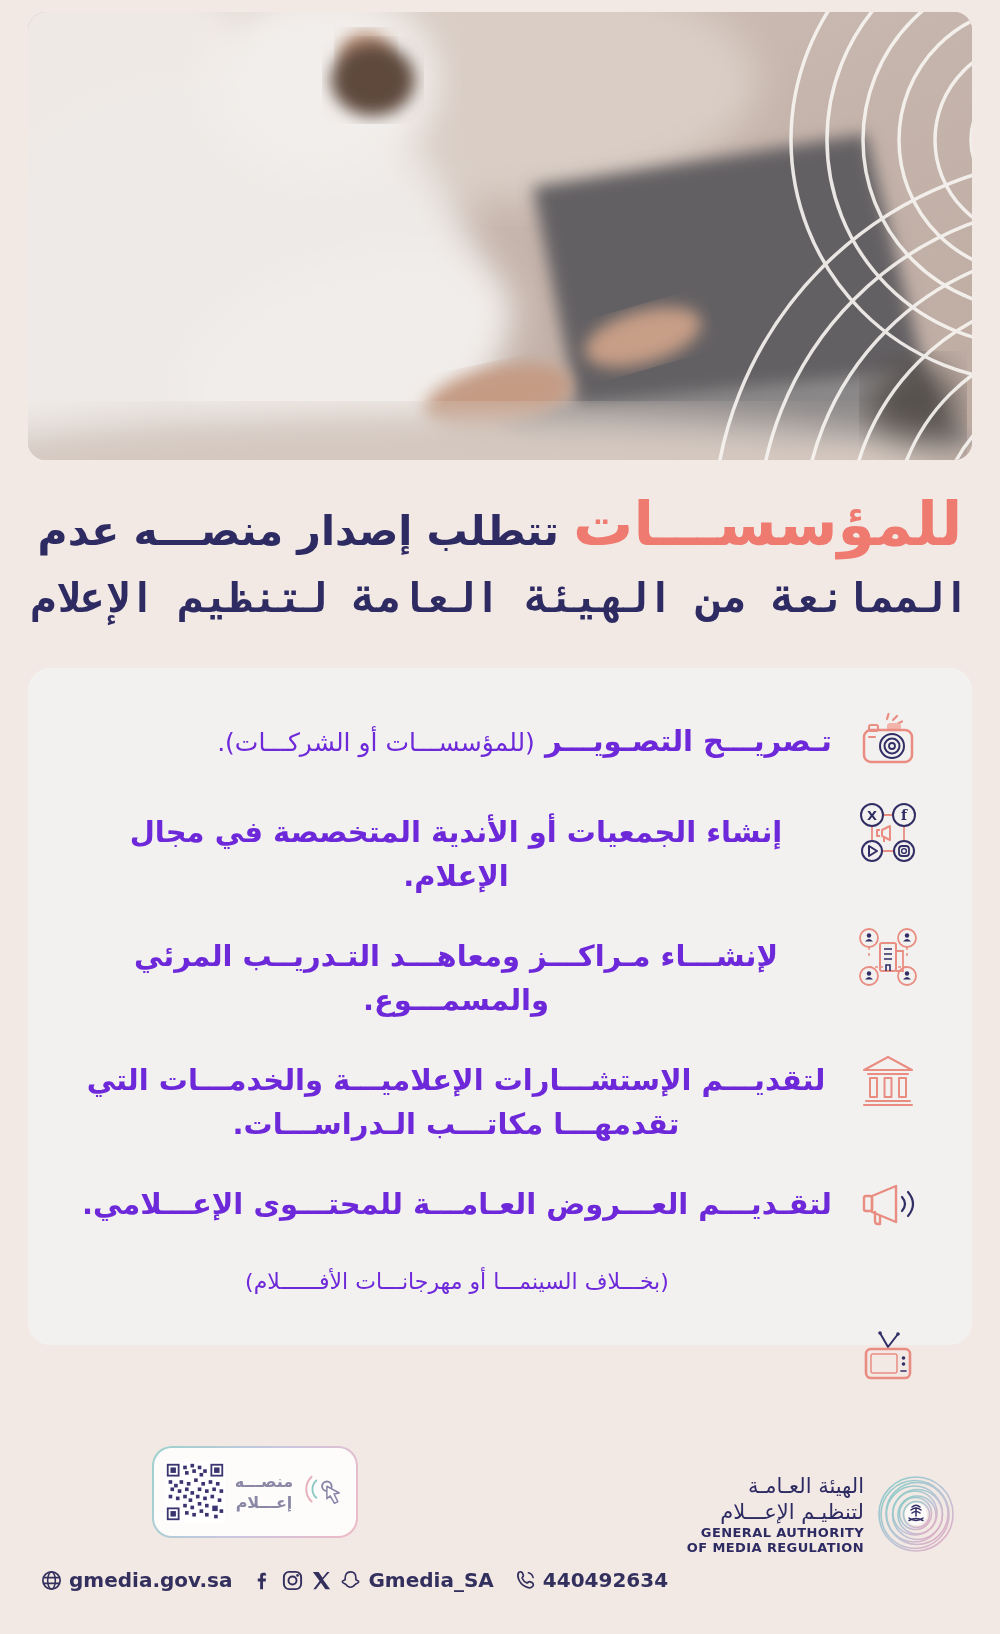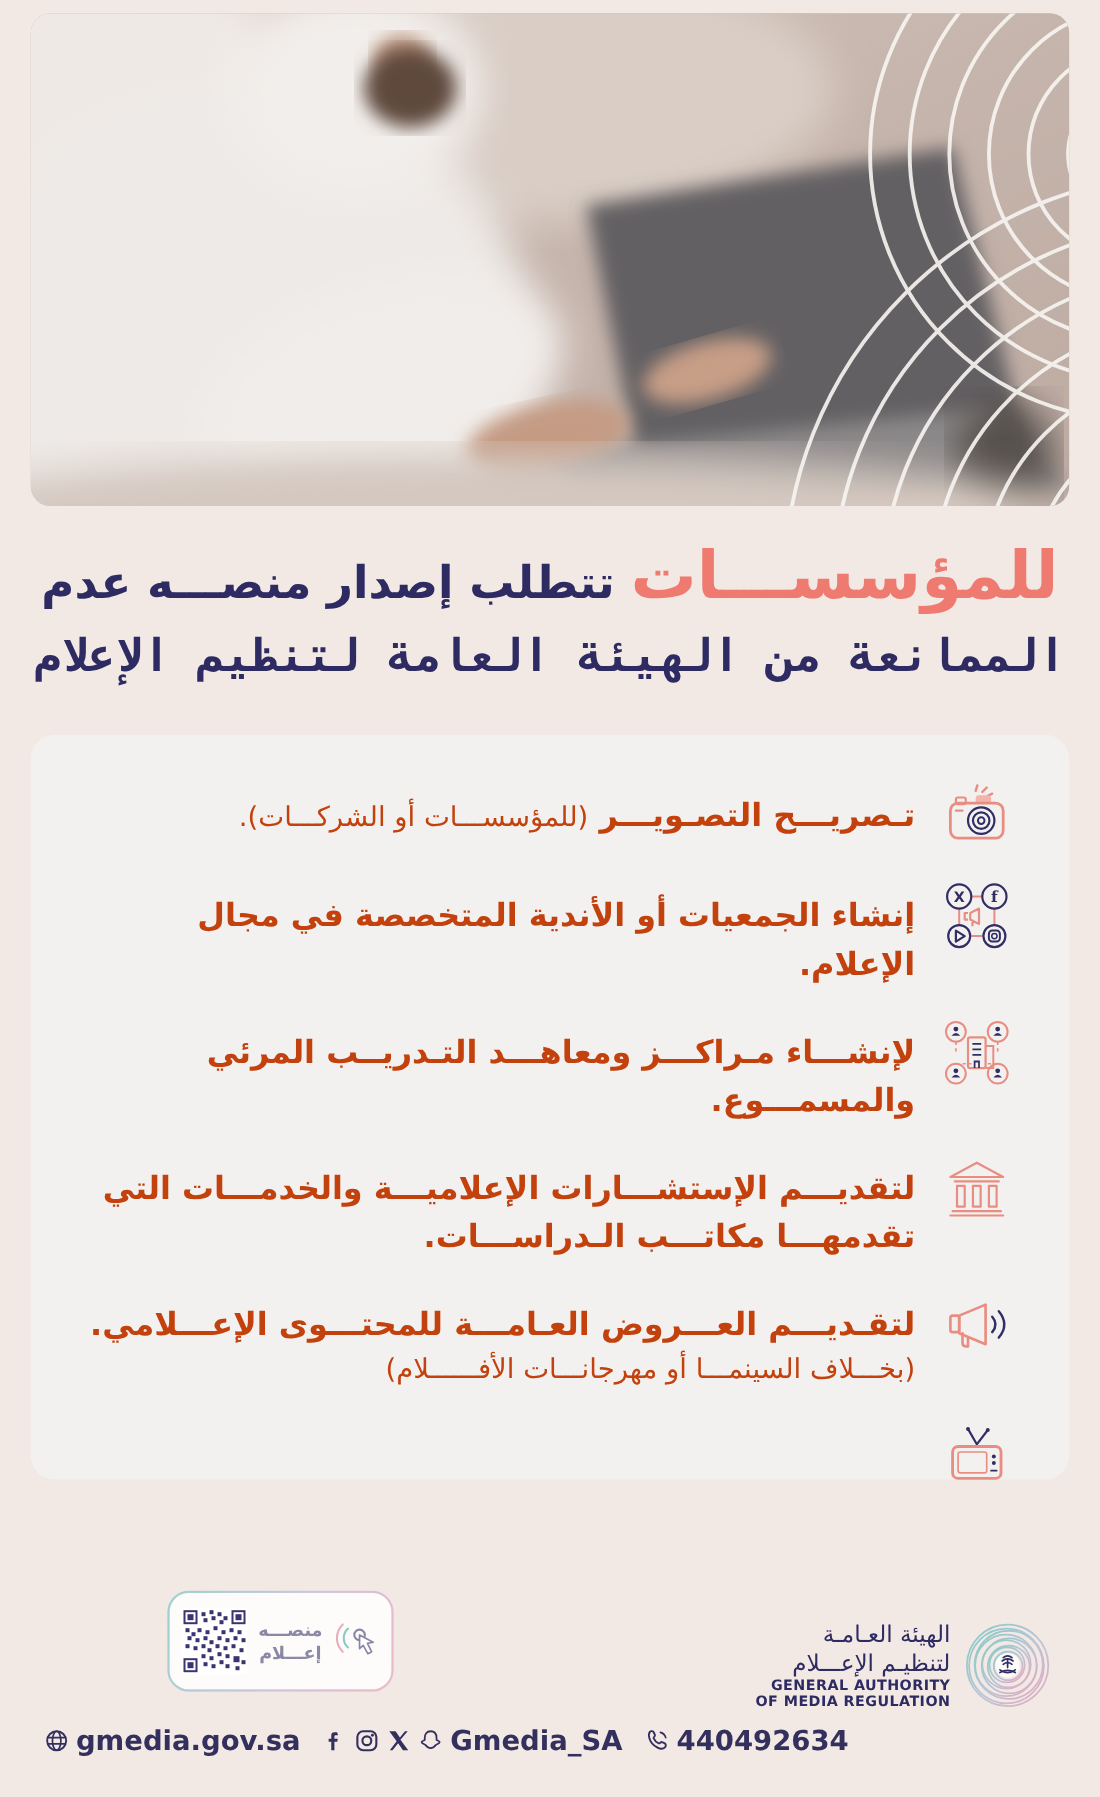--- a/index.html
+++ b/index.html
@@ -12,47 +12,47 @@
   .photo svg{display:block;}
 
   
   .title-block{left:0;top:486px;width:1000px;text-align:center;direction:rtl;color:#2e2b63;}
   .title-line1{font-size:41px;font-weight:bold;line-height:76px;}
   .title-hl{font-size:60px;font-weight:bold;color:#ee7a70;letter-spacing:-1px;}
   .title-line2{font-size:41px;font-weight:bold;line-height:64px;font-family:Liberation Mono, monospace;}
 
   
   .card{left:28px;top:668px;width:944px;height:677px;background:#f3f1ef;border-radius:22px;
-        direction:rtl;box-sizing:border-box;padding:42px 52px 0 52px;color:#c2410c;}
+        direction:rtl;box-sizing:border-box;padding:42px 52px 0 52px;color:#6d28d9;text-align:center;}
   .act-row{display:flex;align-items:flex-start;gap:24px;margin-bottom:27px;}
   .act-icon{width:64px;height:64px;flex:0 0 64px;}
   .act-text{font-size:29px;font-weight:bold;line-height:1.52;padding-top:9px;}
   .act-normal{font-weight:normal;font-size:25px;}
-  .act-sub{display:block;font-weight:normal;font-size:25px;line-height:1.45;}
+  .act-sub{display:block;font-weight:normal;font-size:22px;line-height:1.45;margin-top:39px;}
 
   
   .qr-badge{left:152px;top:1446px;width:202px;height:88px;border-radius:20px;
             background:linear-gradient(#fdfcfb,#fdfcfb) padding-box,
                        linear-gradient(120deg,#9ad2cc,#c9c6e0,#efb9c6) border-box;
             border:2px solid transparent;display:flex;align-items:center;justify-content:center;gap:10px;}
   .qr-badge .qr{width:60px;height:60px;}
   .qr-text{direction:rtl;text-align:center;color:#8b88a6;font-weight:bold;font-size:16px;line-height:21px;}
   .tap{width:42px;height:42px;}
 
   
   .org{right:42px;top:1472px;display:flex;align-items:center;gap:10px;}
   .org-text{text-align:right;color:#2e2b63;}
   .org-ar{font-size:21px;font-weight:normal;line-height:26px;direction:rtl;}
   .org-en{font-size:13px;font-weight:bold;line-height:15px;letter-spacing:.4px;}
   .org-mark{width:84px;height:84px;}
 
   
   .contact{left:30px;top:1568px;display:flex;align-items:center;gap:10px;color:#34305e;}
   .contact .grp{display:flex;align-items:center;gap:6px;margin-left:10px;}
-  .contact .txt{font-size:25px;font-weight:bold;}
+  .contact .txt{font-size:20px;font-weight:bold;}
   .cicon{width:23px;height:23px;display:block;}
 </style>
 </head>
 <body>
 
 <div class="abs photo">
   <svg width="944" height="448" viewBox="0 0 944 448">
     <defs>
       <linearGradient id="pbg" x1="0" y1="0" x2="1" y2="1">
         <stop offset="0" stop-color="#d6c8c0"></stop>

